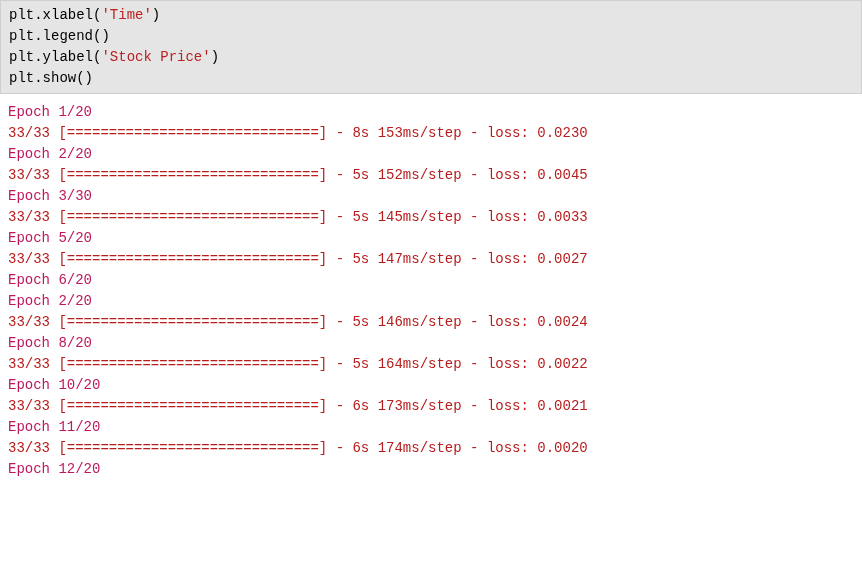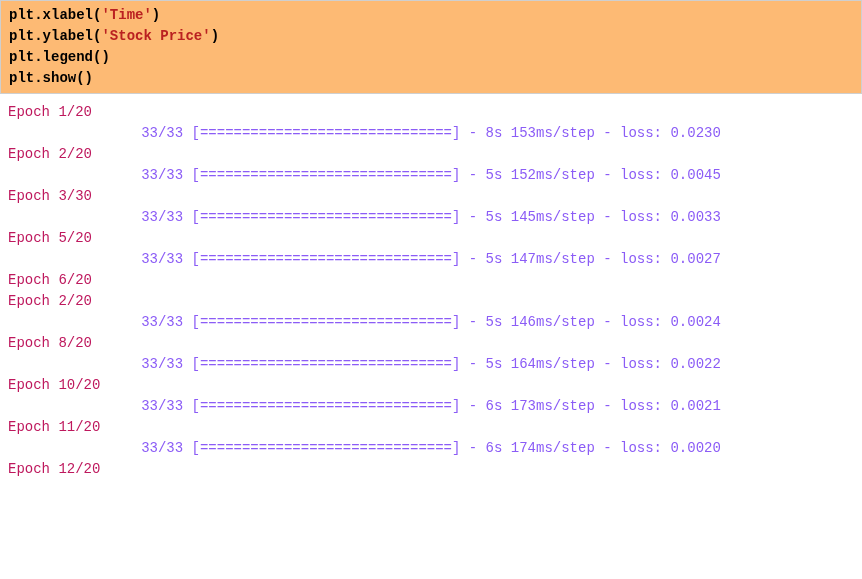--- a/index.html
+++ b/index.html
@@ -7,25 +7,24 @@
       padding: 0;
       box-sizing: border-box;
     }
     body {
       font-family: "Consolas", "Courier New", monospace;
       font-size: 14px;
       background: #ffffff;
       width: 862px;
     }
     .code-cell {
-      background: #fdba74;
+      background: #e5e5e5;
       border: 1px solid #cfcfcf;
       padding: 4px 8px;
       line-height: 1.5;
-      font-weight: bold;
     }
     .code-line {
       white-space: pre;
       color: #000000;
     }
     .fn-call {
       color: #000000;
     }
     .string {
       color: #ba2121;
@@ -33,35 +32,34 @@
     .paren {
       color: #000000;
     }
     .output-area {
       background: #ffffff;
       padding: 8px;
       line-height: 1.5;
     }
     .output-line {
       white-space: pre;
-      color: #8b5cf6;
-      text-align: center;
+      color: #b91c1c;
     }
     .epoch-header {
       white-space: pre;
       color: #be185d;
     }
   </style>
 </head>
 <body>
 
 <div class="code-cell">
   <div class="code-line"><span class="fn-call">plt.xlabel(</span><span class="string">'Time'</span><span class="paren">)</span></div>
+  <div class="code-line">plt.legend()</div>
   <div class="code-line"><span class="fn-call">plt.ylabel(</span><span class="string">'Stock Price'</span><span class="paren">)</span></div>
-  <div class="code-line">plt.legend()</div>
   <div class="code-line">plt.show()</div>
 </div>
 
 <div class="output-area">
   <div>
     <div class="epoch-header">Epoch 1/20</div>
     <div class="output-line">33/33 [==============================] - 8s 153ms/step - loss: 0.0230</div>
   </div>
   <div>
     <div class="epoch-header">Epoch 2/20</div>

